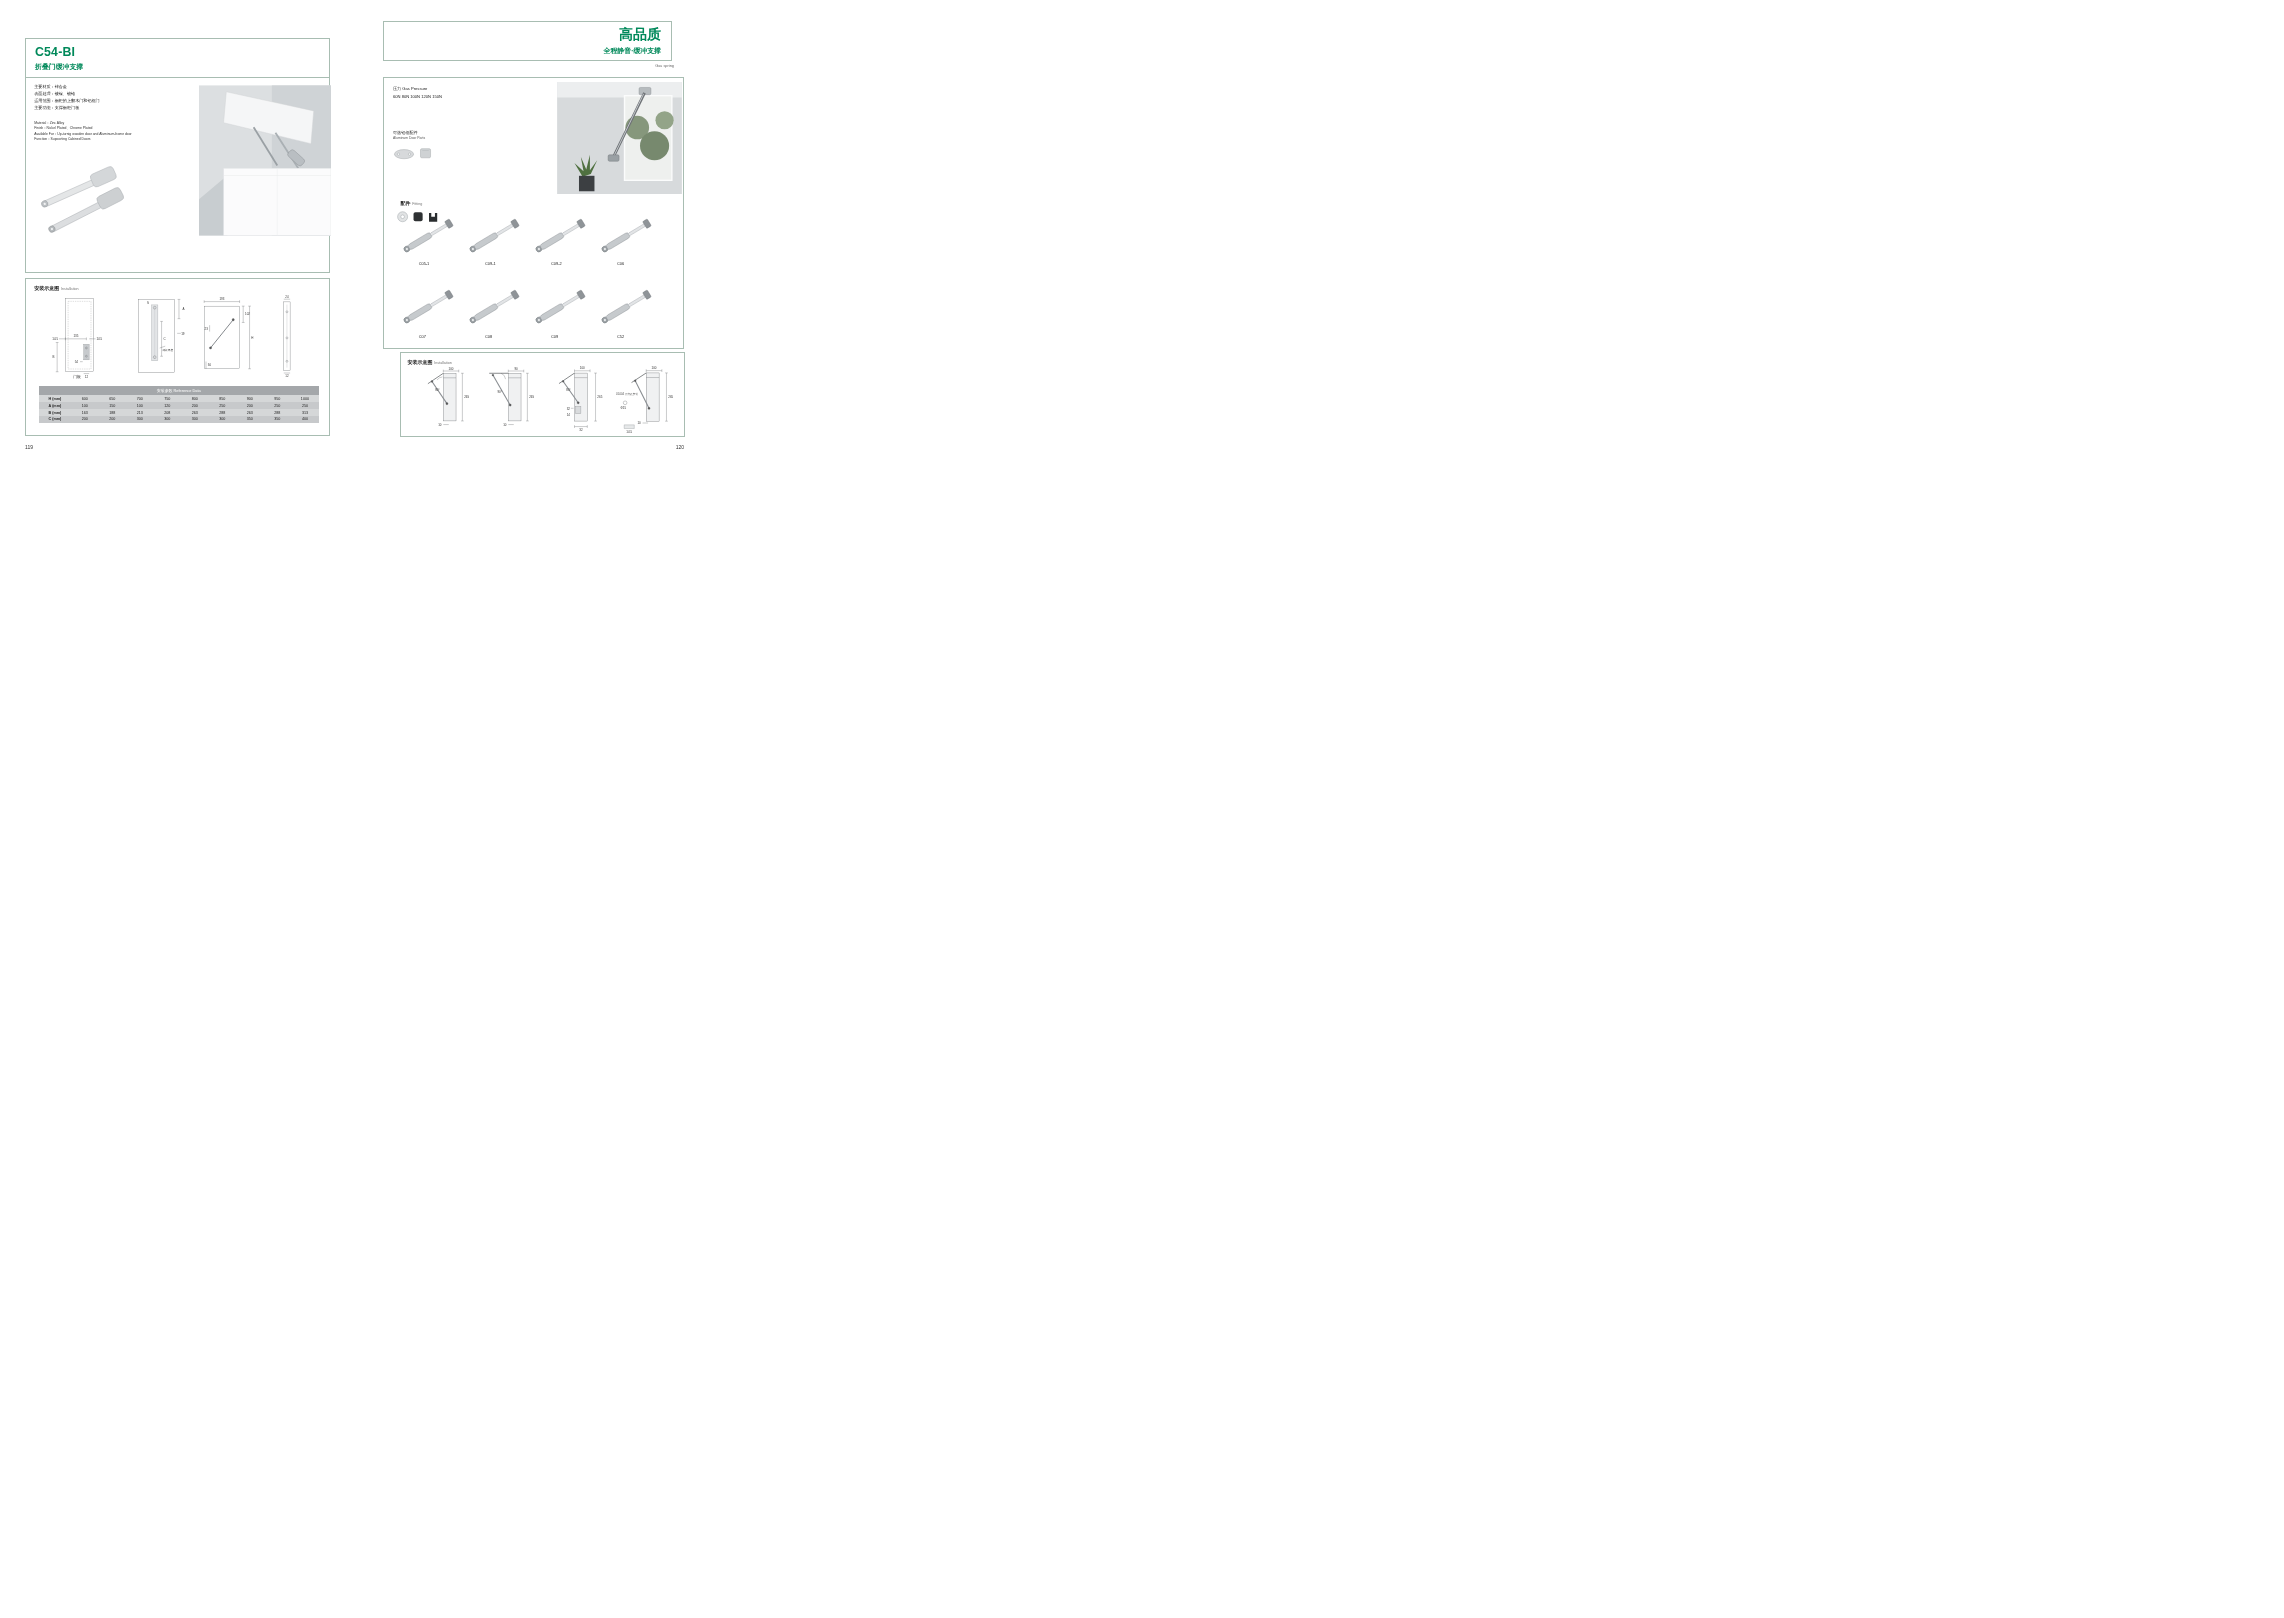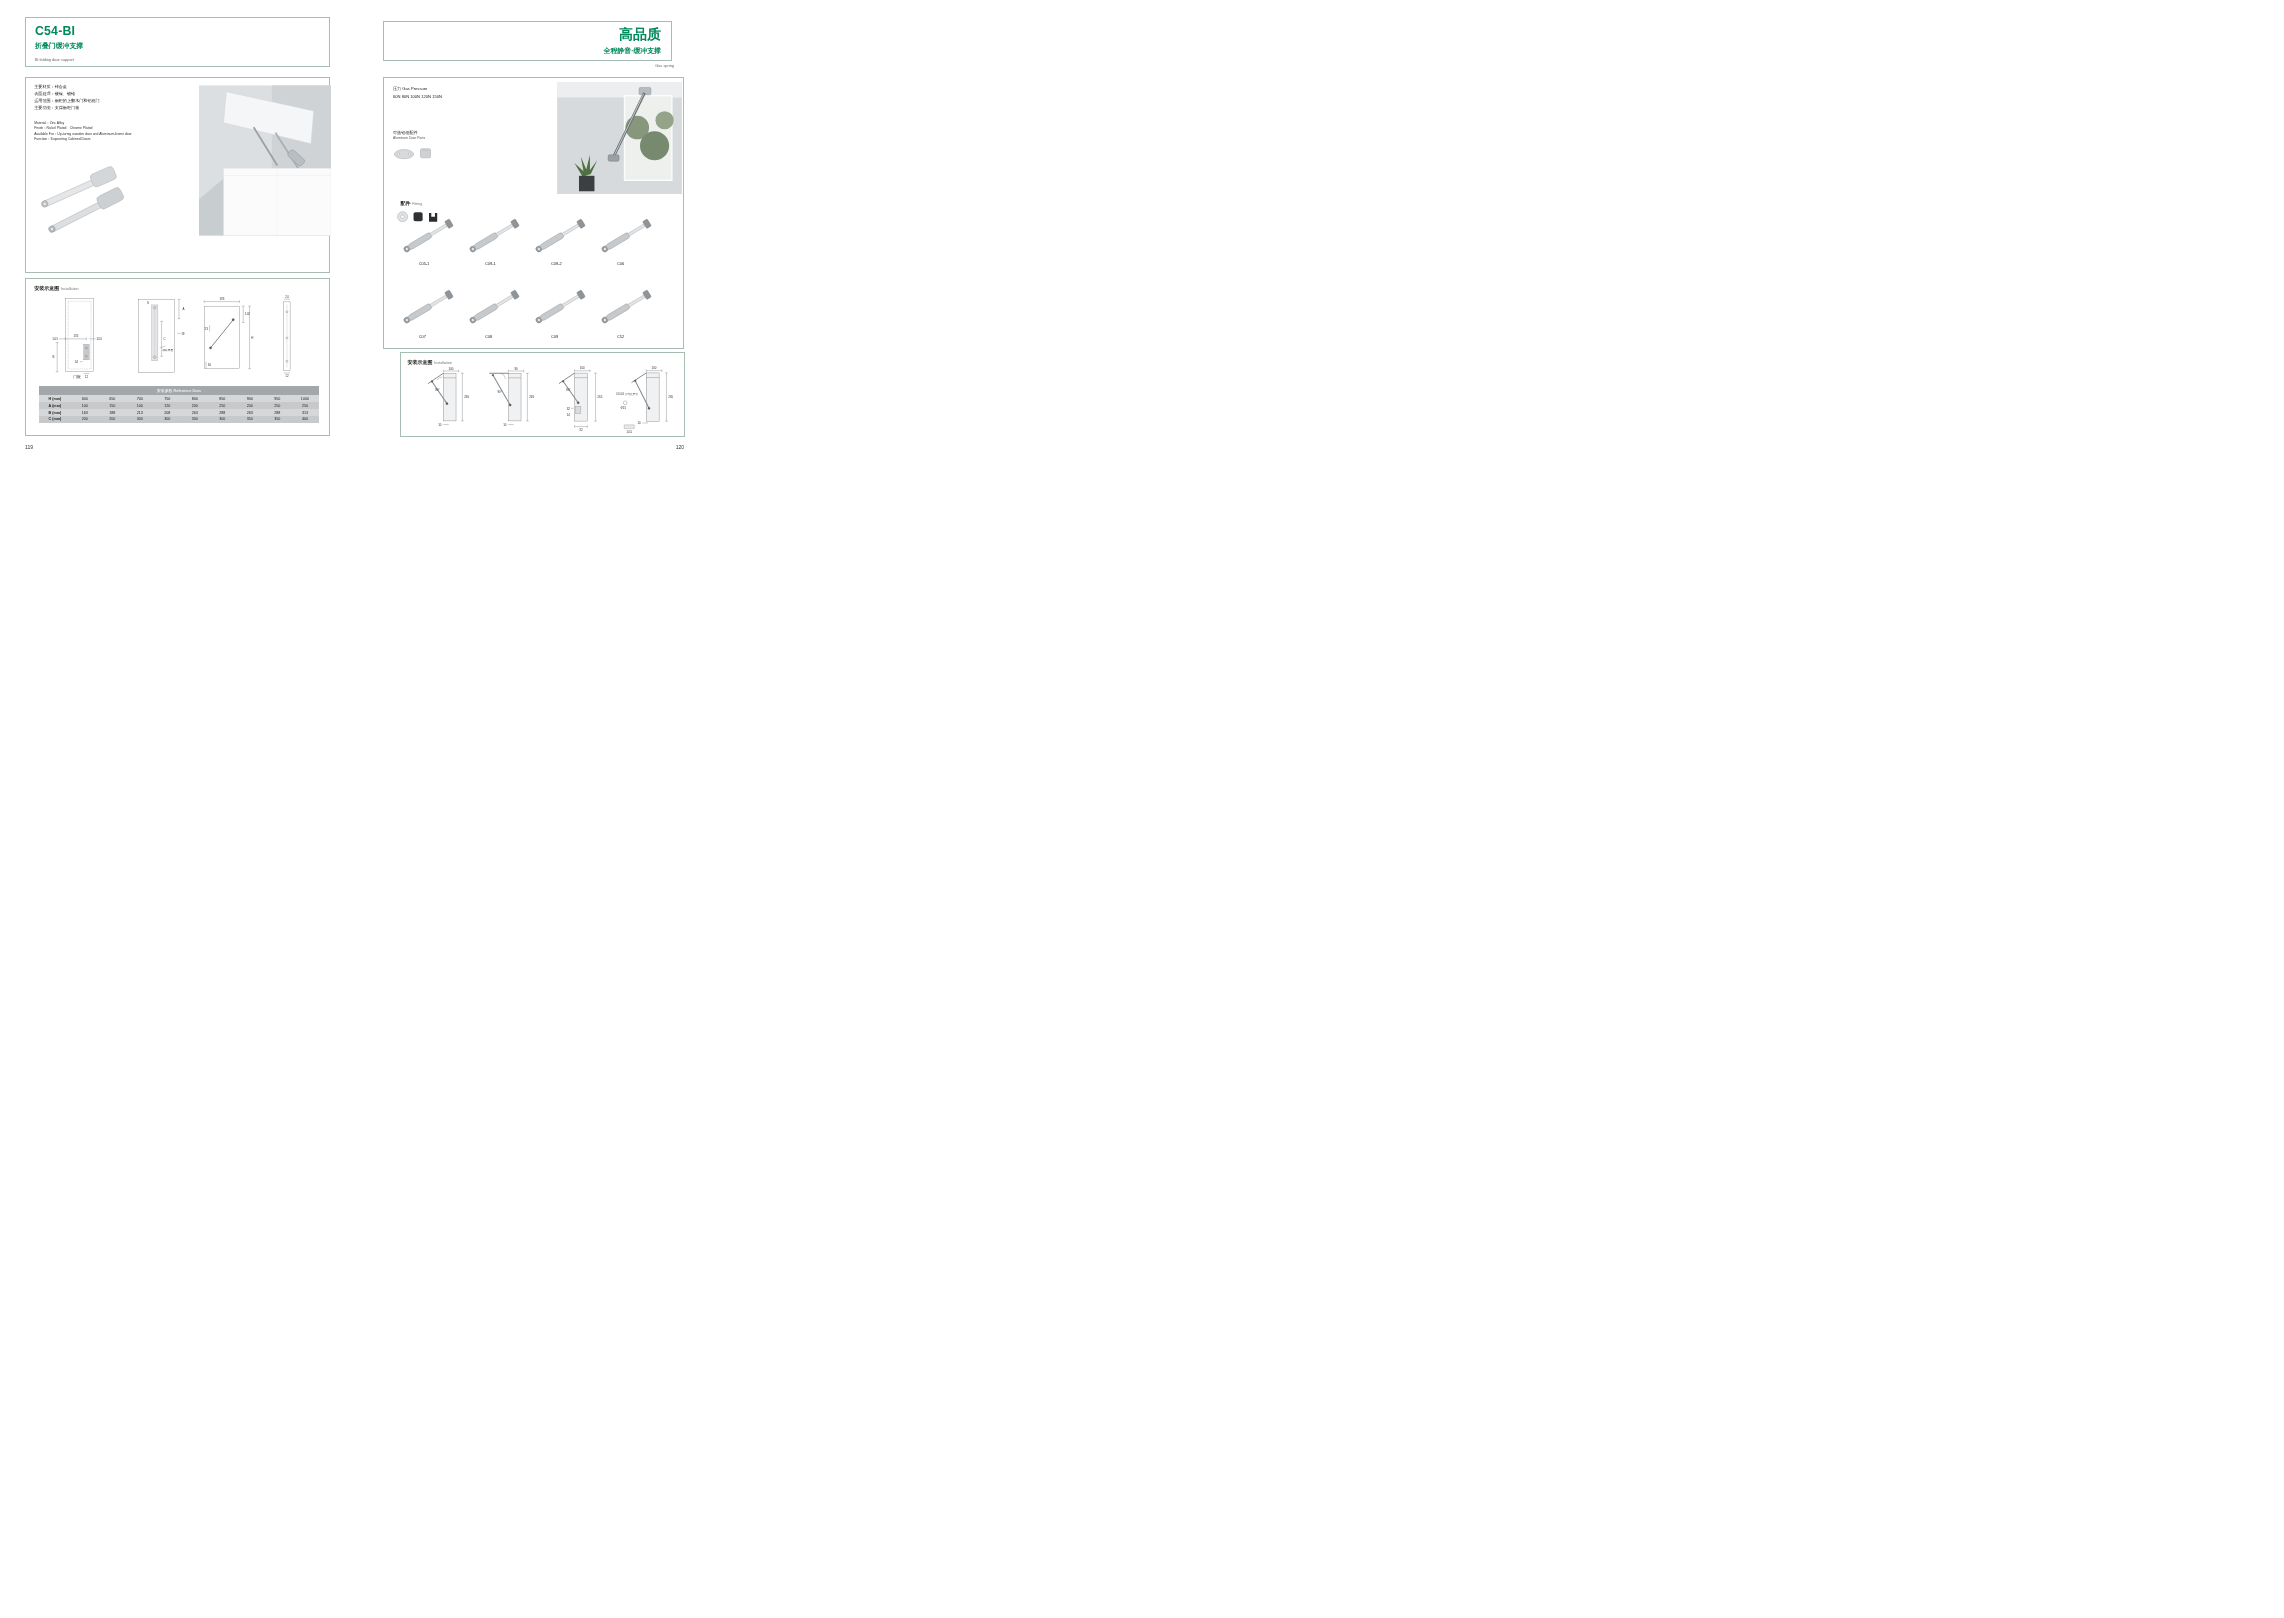--- a/index.html
+++ b/index.html
@@ -60,21 +60,21 @@
       <circle cx="9" cy="20" r="2.5" fill="#e8eaeb"></circle>
       <rect x="14" y="13.5" width="58" height="13" rx="6.5" fill="#c6cacd" stroke="#8d9296" stroke-width="0.9"></rect>
       <rect x="70" y="16.8" width="44" height="6.4" rx="3.2" fill="#e2e4e6" stroke="#9aa0a4" stroke-width="0.8"></rect>
       <rect x="112" y="11" width="12" height="18" rx="2.5" fill="#8f9498" stroke="#6f7478" stroke-width="0.8"></rect>
     </g>
   </defs>
 </svg>
 
 <div class="stage">
 
-  <div class="box" style="left:25px;top:17px;width:305px;height:50px;">
+  <div class="box" style="left:25px;top:38px;width:305px;height:50px;">
     <div class="abs model-title" style="left:9px;top:5.5px;">C54-BI</div>
     <div class="abs zh-title" style="left:9px;top:23px;">折叠门缓冲支撑</div>
     <div class="abs en-sub" style="left:9px;bottom:4.1px;">Bi folding door support</div>
   </div>
 
   <div class="box" style="left:25px;top:77px;width:305px;height:196px;">
     <div class="abs spec-zh" style="left:8.2px;top:6.4px;">
       <div>主要材质：锌合金</div>
       <div>表面处理：镀镍、镀铬</div>
       <div>适用范围：橱柜的上翻木门和铝框门</div>

